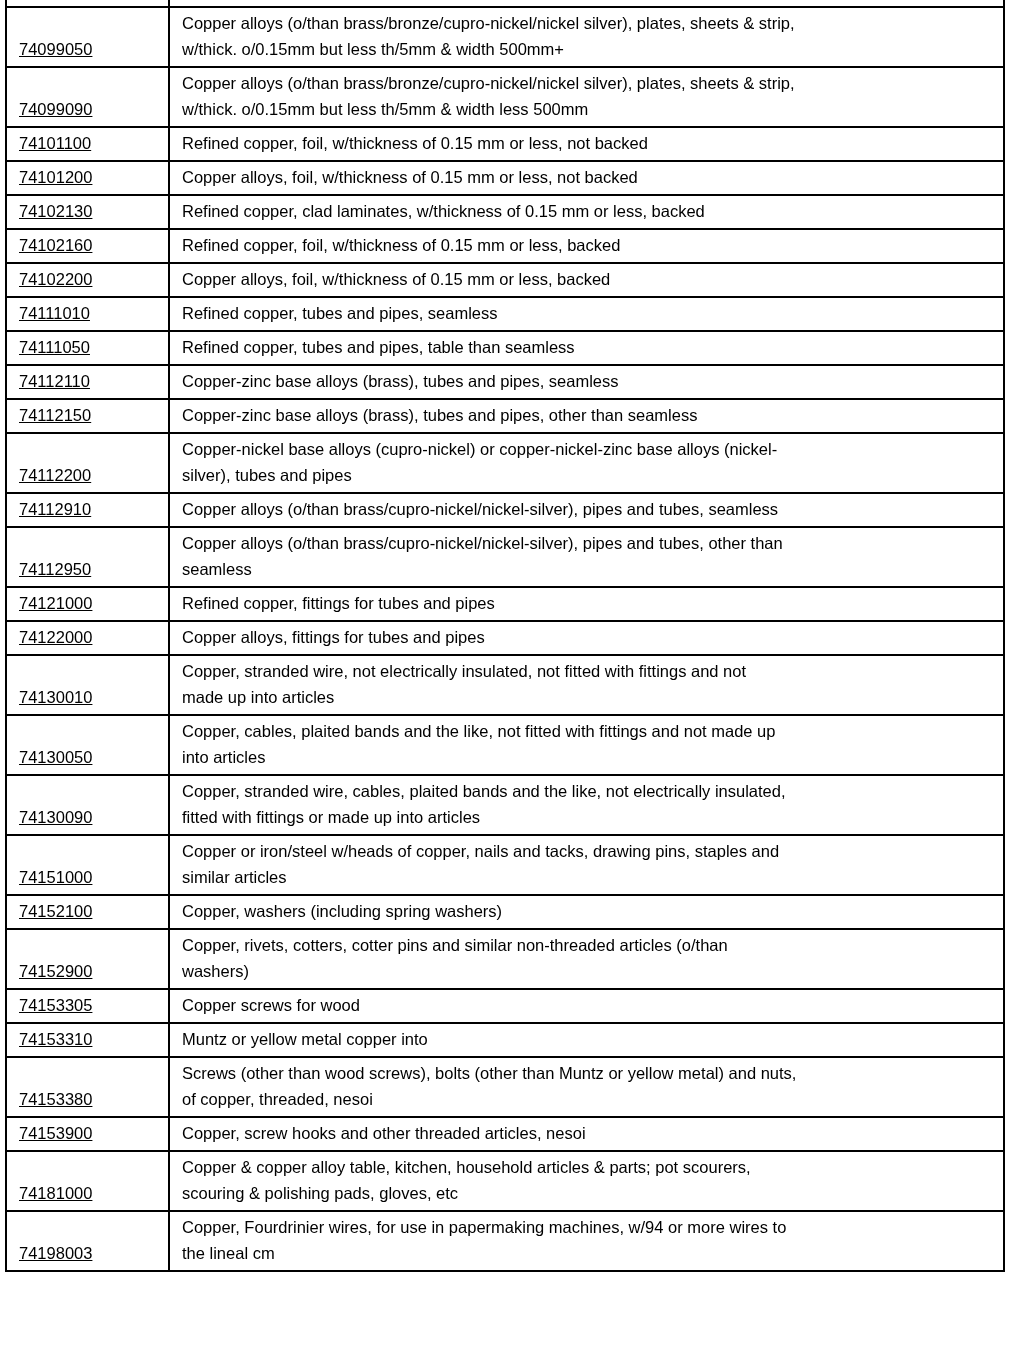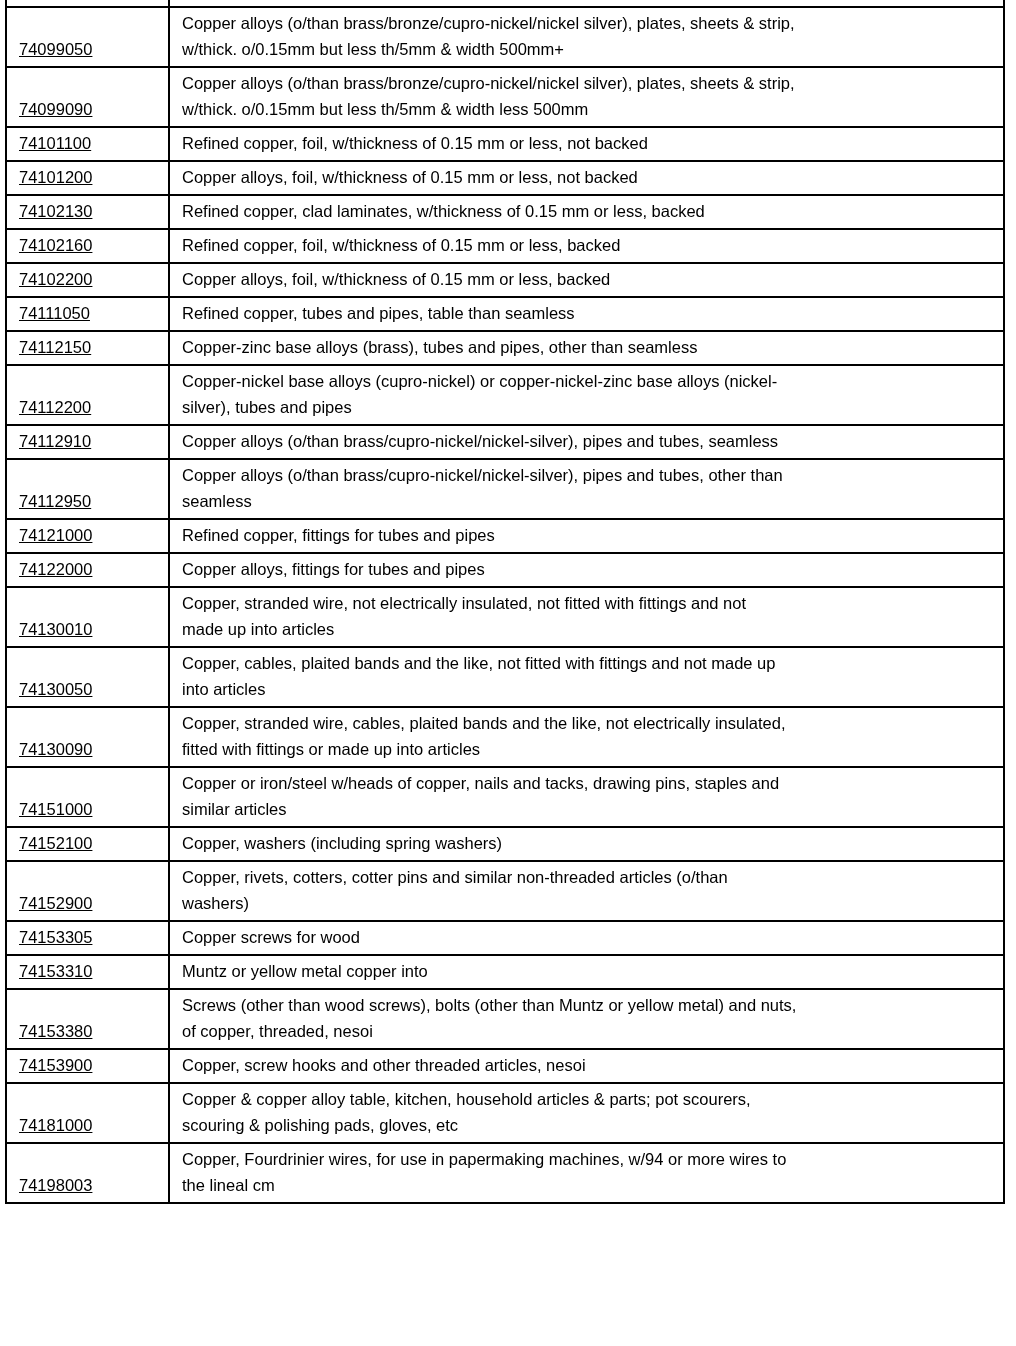--- a/index.html
+++ b/index.html
@@ -84,22 +84,30 @@
   </tr>
       <tr>
     <td class="code-cell">74102160</td>
     <td class="desc-cell">Refined copper, foil, w/thickness of 0.15 mm or less, backed</td>
   </tr>
       <tr>
     <td class="code-cell">74102200</td>
     <td class="desc-cell">Copper alloys, foil, w/thickness of 0.15 mm or less, backed</td>
   </tr>
       <tr>
+    <td class="code-cell">74111010</td>
+    <td class="desc-cell">Refined copper, tubes and pipes, seamless</td>
+  </tr>
+      <tr>
     <td class="code-cell">74111050</td>
     <td class="desc-cell">Refined copper, tubes and pipes, table than seamless</td>
+  </tr>
+      <tr>
+    <td class="code-cell">74112110</td>
+    <td class="desc-cell">Copper-zinc base alloys (brass), tubes and pipes, seamless</td>
   </tr>
       <tr>
     <td class="code-cell">74112150</td>
     <td class="desc-cell">Copper-zinc base alloys (brass), tubes and pipes, other than seamless</td>
   </tr>
       <tr>
     <td class="code-cell">74112200</td>
     <td class="desc-cell">Copper-nickel base alloys (cupro-nickel) or copper-nickel-zinc base alloys (nickel-
 silver), tubes and pipes</td>
   </tr>

